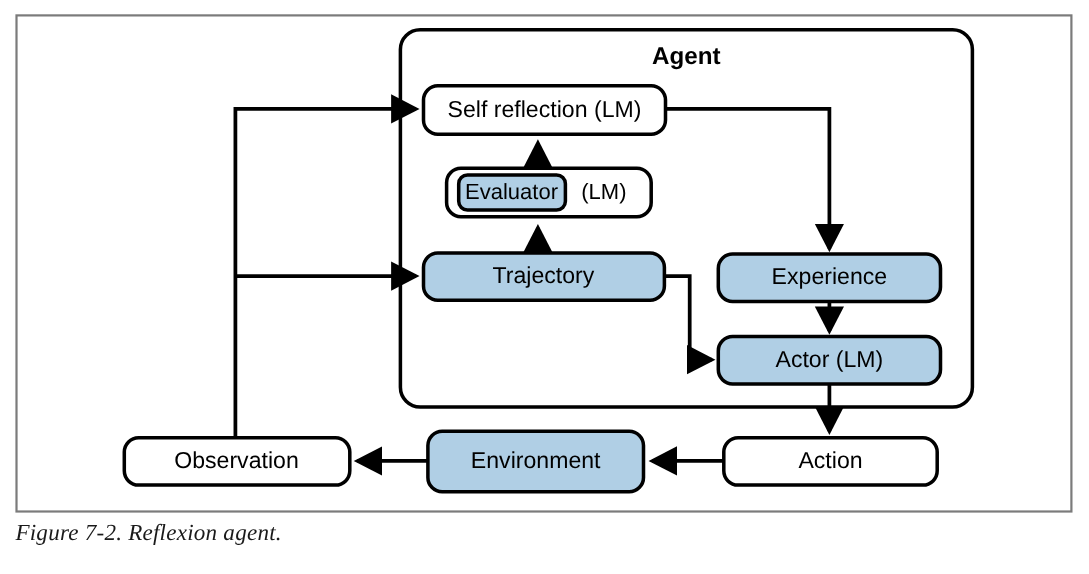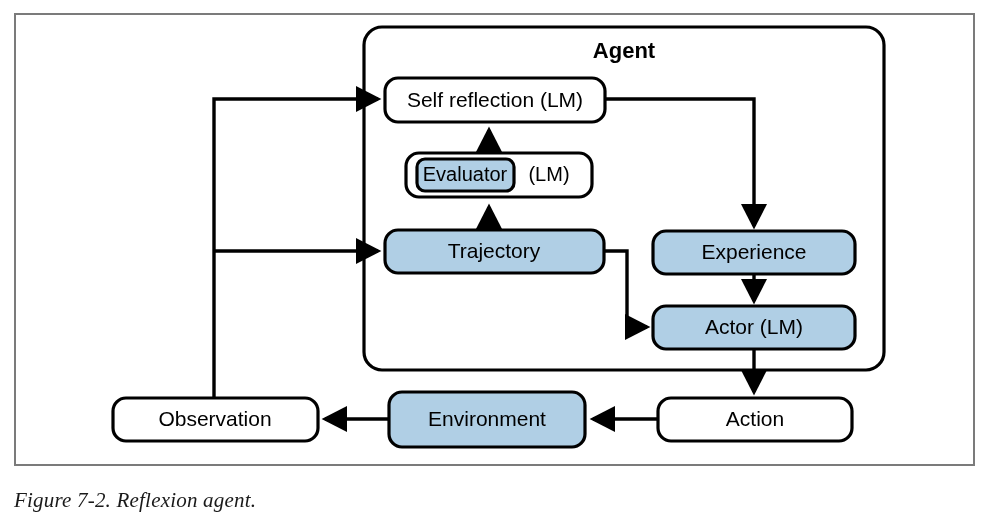--- a/index.html
+++ b/index.html
@@ -68,21 +68,21 @@
   .edge {
     fill: none;
     stroke: #000000;
     stroke-width: 3.4;
     stroke-linecap: butt;
     stroke-linejoin: miter;
   }
   .caption {
     position: absolute;
     left: 14px;
-    top: 488px;
+    top: 472px;
     font-family: "Liberation Serif", serif;
     font-style: italic;
     font-size: 21px;
     color: #1a1a1a;
     white-space: nowrap;
     letter-spacing: 0.2px;
   }
 </style>
 </head>
 <body>

